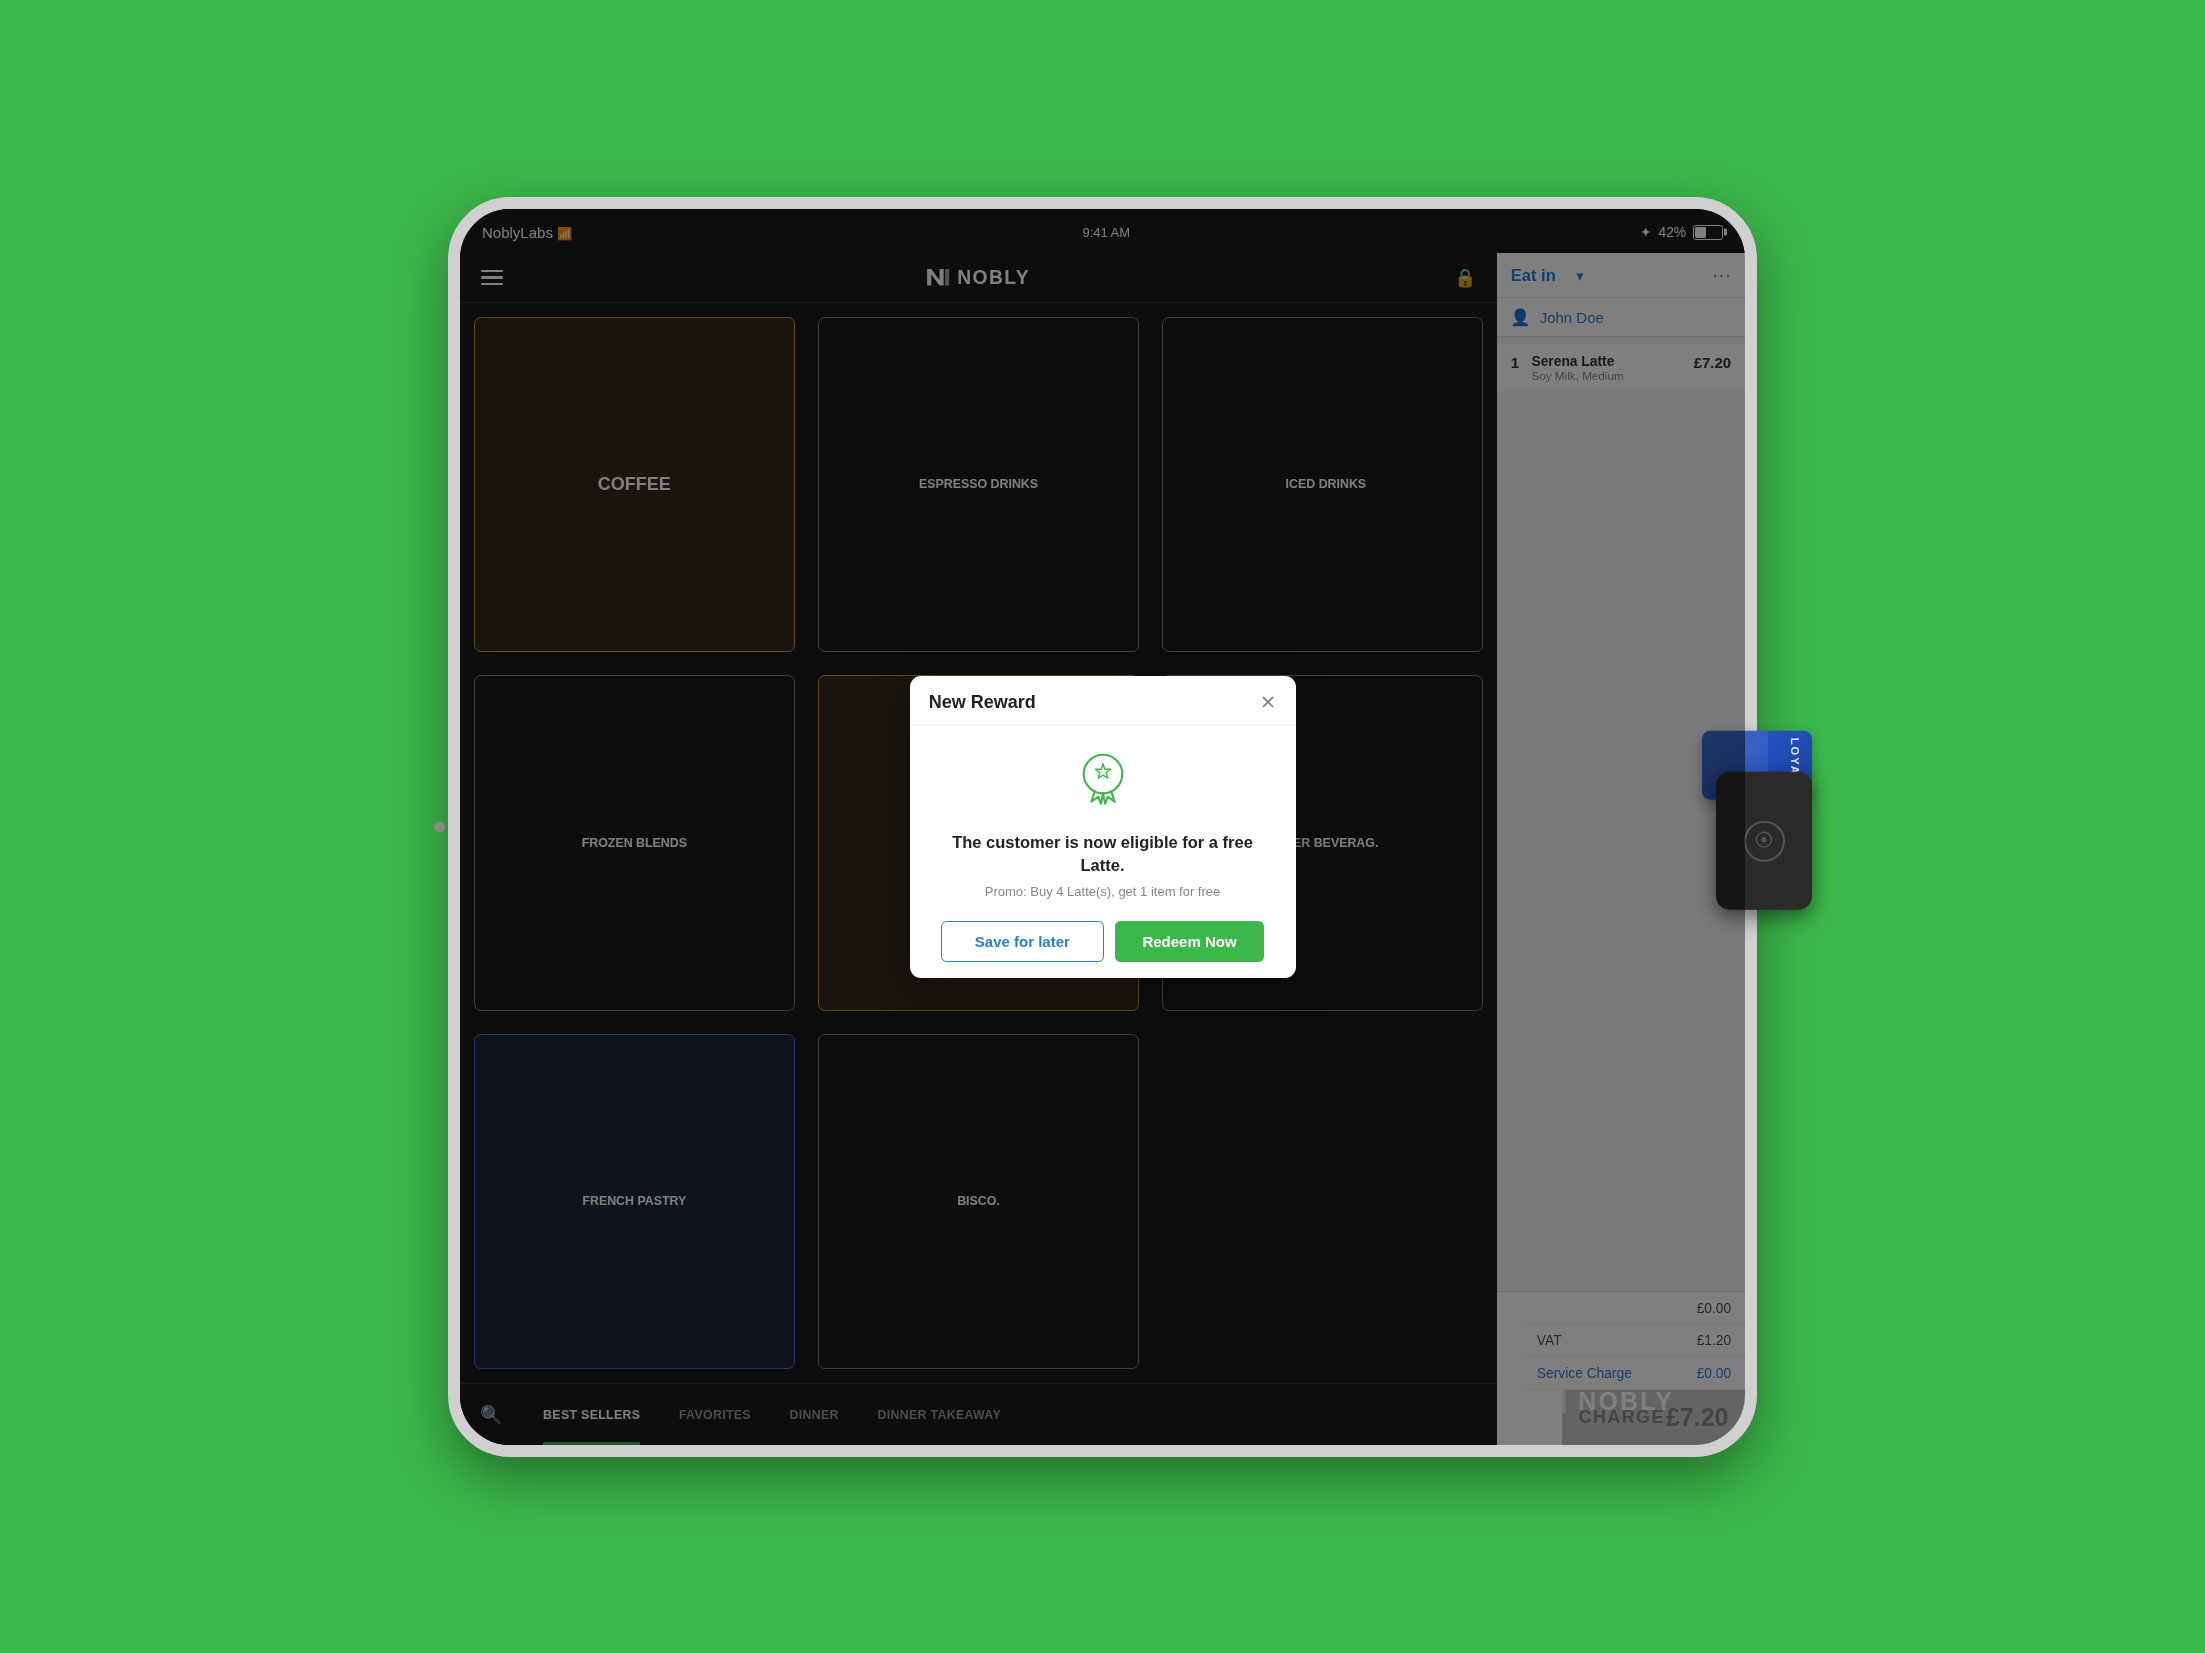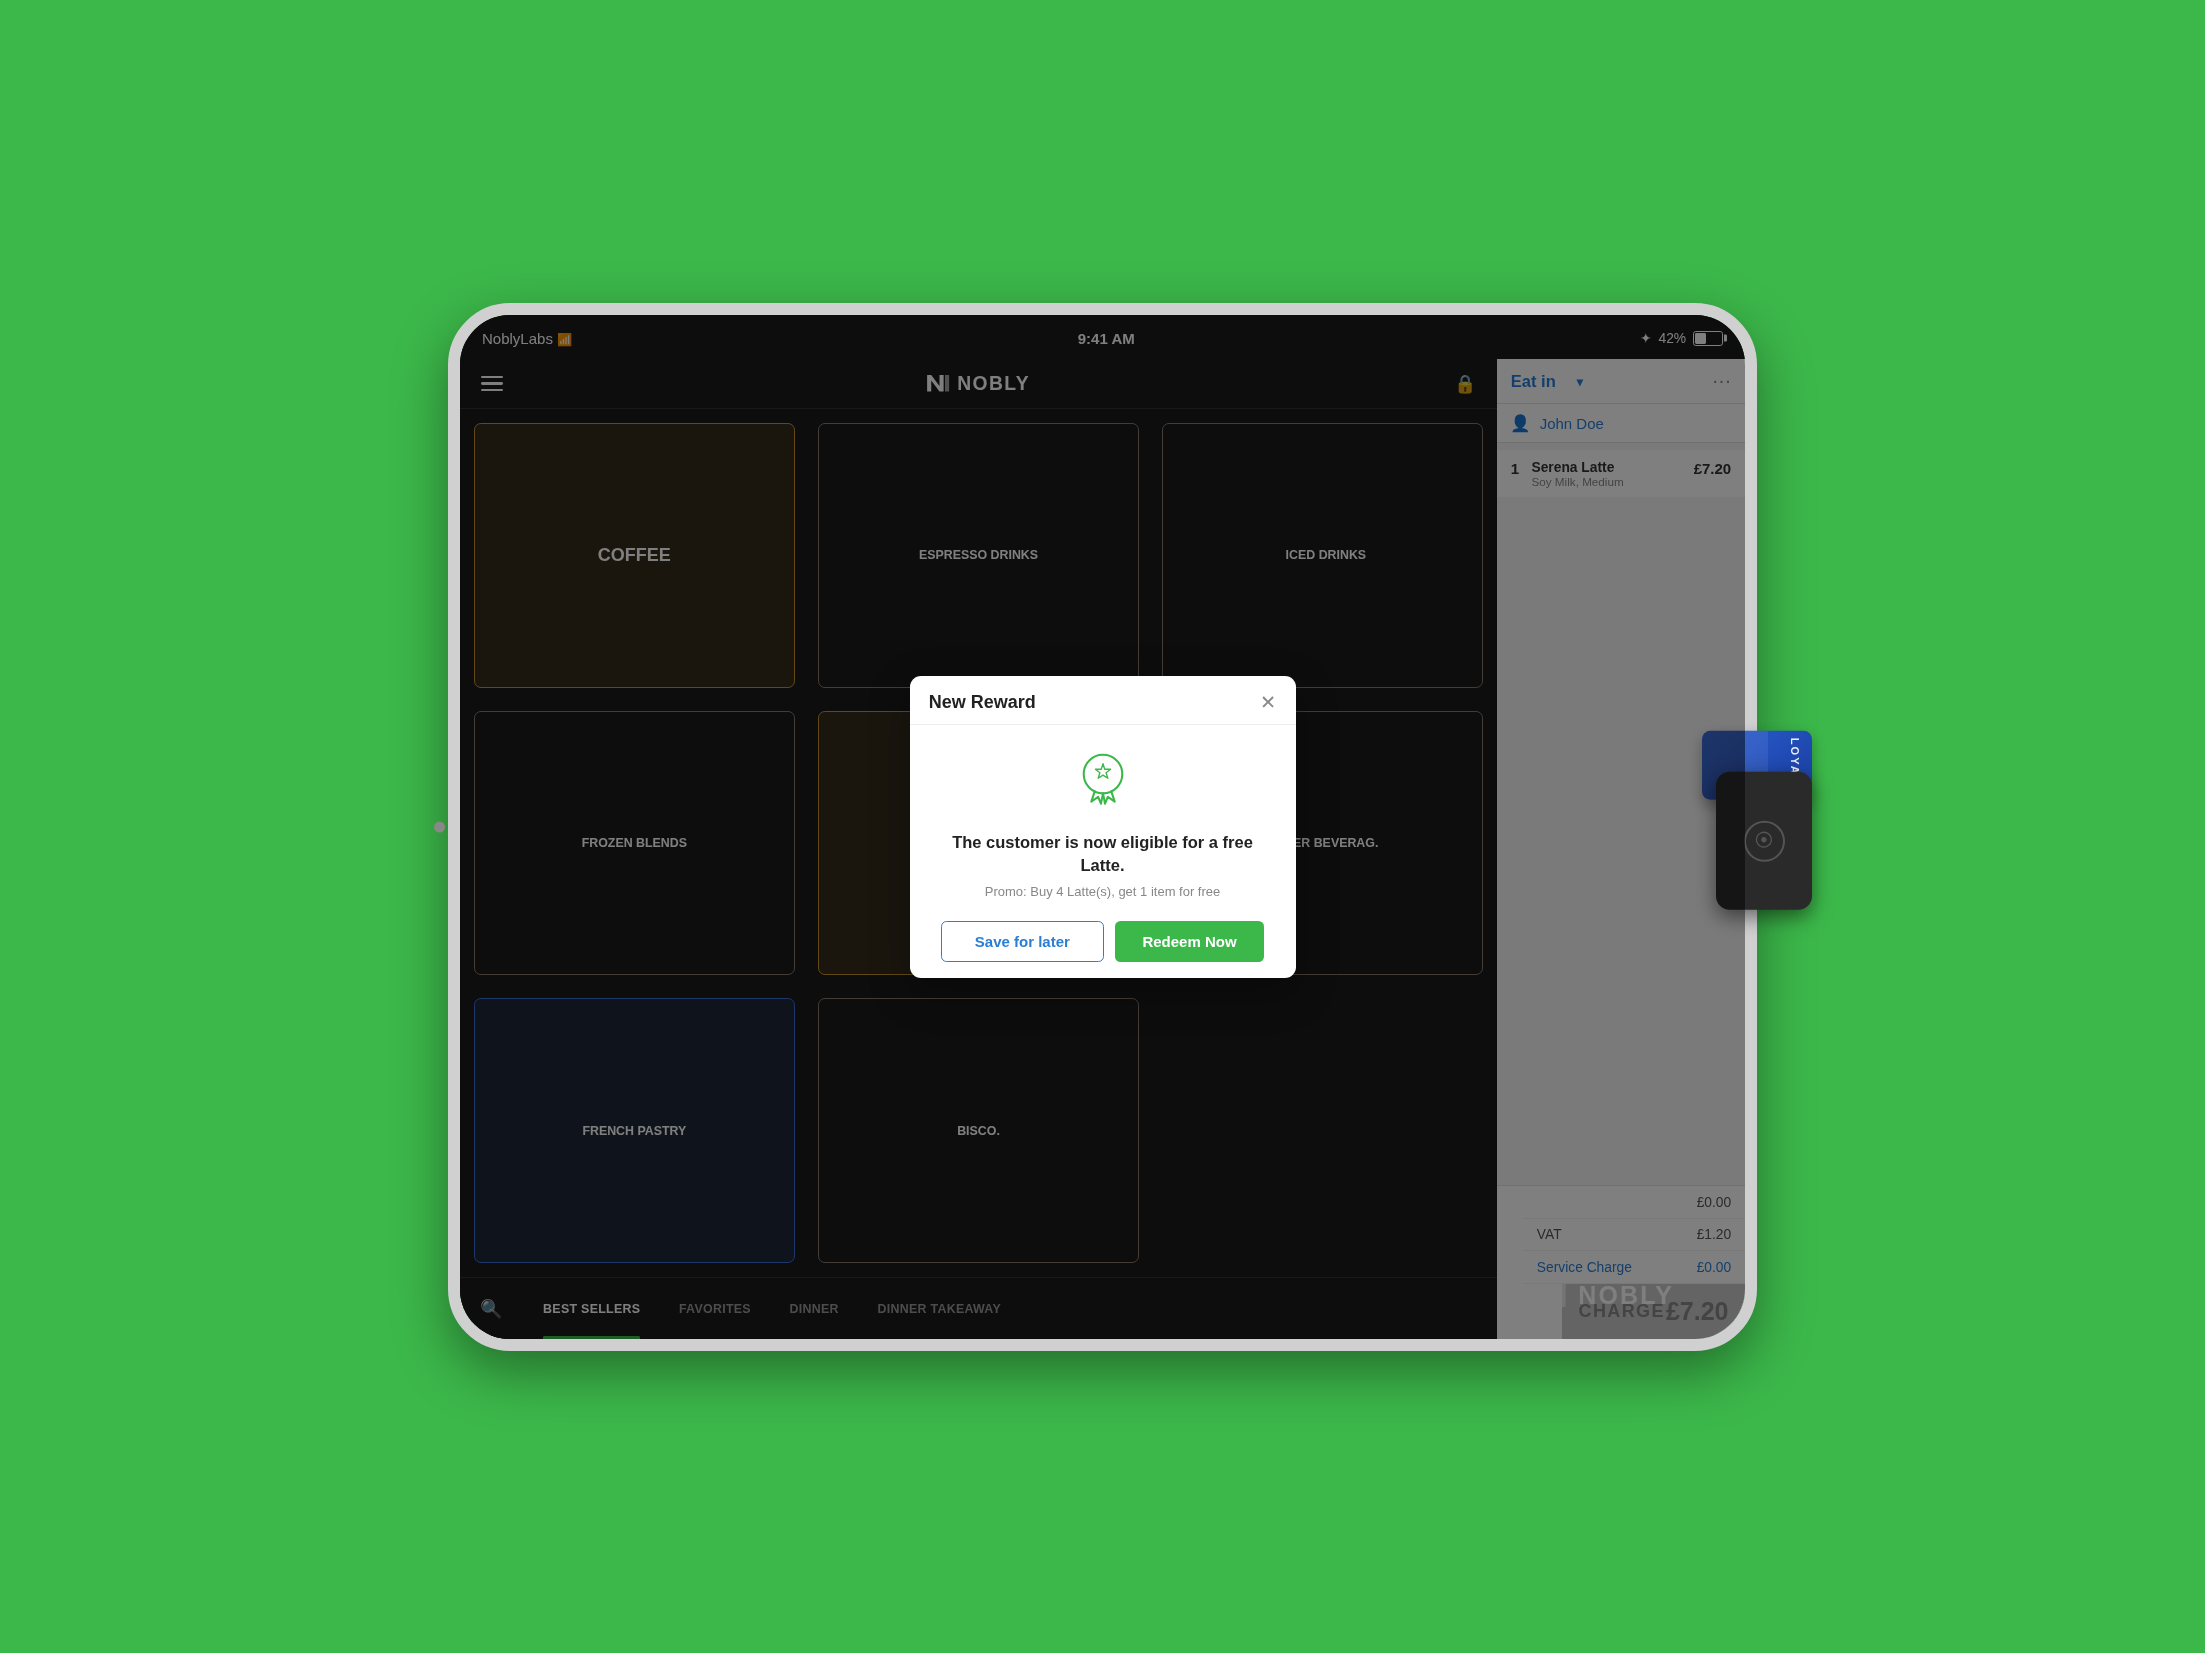--- a/index.html
+++ b/index.html
@@ -10,21 +10,21 @@
       display: flex;
       align-items: center;
       justify-content: center;
       font-family: -apple-system, BlinkMacSystemFont, 'Helvetica Neue', Arial, sans-serif;
       overflow: hidden;
     }
 
     
     .ipad-frame {
       width: 1309px;
-      height: 1048px;
+      height: 1260px;
       background: #22c55e;
       border-radius: 62px;
       border: 12.4px solid #d0d0d0;
       box-shadow: 0 20.7px 55px rgba(0,0,0,0.4), inset 0 0 0 2.8px #e0e0e0;
       position: relative;
       display: flex;
       flex-direction: column;
     }
 
     
@@ -47,23 +47,23 @@
       padding: 8.3px 22px 5.5px;
       height: 44px;
       flex-shrink: 0;
     }
     .status-bar-left {
       font-size: 15px;
       color: white;
       font-weight: 500;
     }
     .status-bar-center {
-      font-size: 15px;
-      color: white;
-      font-weight: 700;
+      font-size: 13px;
+      color: white;
+      font-weight: 400;
       text-align: center;
     }
     .status-bar-right {
       display: flex;
       align-items: center;
       gap: 6.9px;
       color: white;
       font-size: 13.8px;
     }
     .battery-icon {

